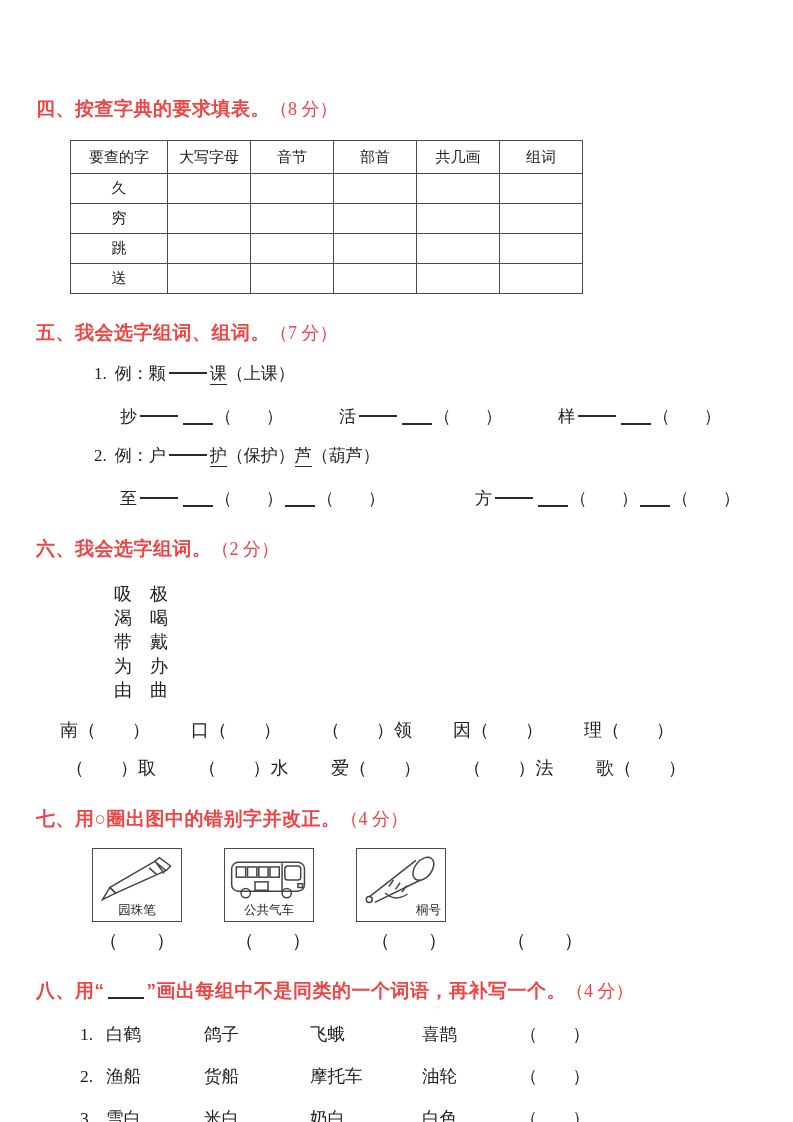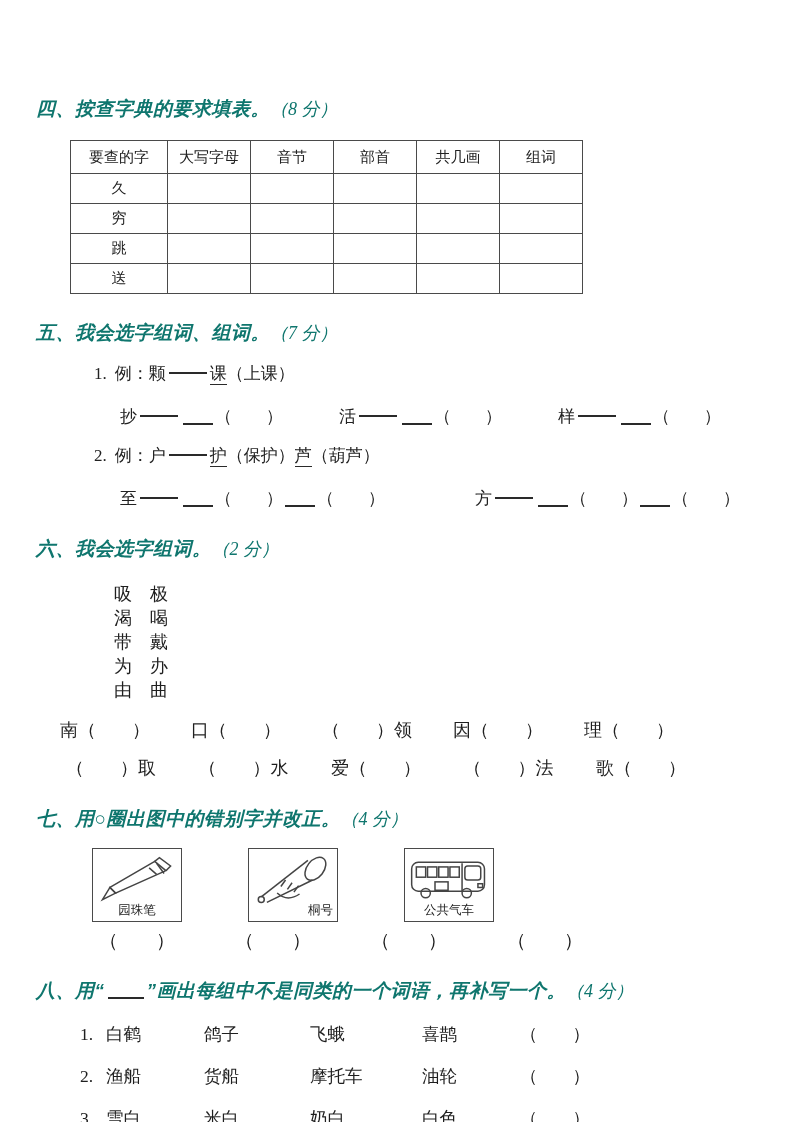--- a/index.html
+++ b/index.html
@@ -6,21 +6,21 @@
   body{
     width:793px;height:1122px;background:#ffffff;color:#1f1f1f;
     font-family:"Liberation Serif", serif;
     -webkit-font-smoothing:antialiased;
   }
   .page{position:relative;width:793px;height:1122px;overflow:hidden;}
   .content{padding:96px 40px 0 36px;}
 
   .sec-title{
     font-family:"Liberation Sans", sans-serif;
-    font-weight:700;font-size:19px;color:#0f766e;letter-spacing:0.5px;font-style:italic;
+    font-weight:700;font-size:19px;color:#ef4444;letter-spacing:0.5px;
   }
   .sec-title .score{
     font-family:"Liberation Serif", serif;
     font-weight:400;font-size:18px;letter-spacing:0;
   }
 
   
   table.dict{
     border-collapse:collapse;margin:18px 0 0 34px;
     font-size:15px;color:#222;
@@ -43,21 +43,21 @@
 
   .s5-ex{margin:16px 0 0 58px;}
   .s5-row{margin:20px 0 0 84px;display:flex;gap:56px;}
   .s5-row2{margin:20px 0 0 84px;display:flex;gap:90px;}
 
   .s6-bank{margin:20px 0 0 78px;width:578px;display:flex;justify-content:space-between;font-size:18px;flex-direction:column;}
   .s6-line{margin:16px 0 0 24px;width:614px;display:flex;justify-content:space-between;font-size:18px;}
   .s6-line2{margin:14px 0 0 30px;width:620px;display:flex;justify-content:space-between;font-size:18px;}
 
   
-  .pics{margin:16px 0 0 56px;display:flex;gap:66px;}
+  .pics{margin:16px 0 0 56px;display:flex;gap:42px;}
   .picbox{
     width:90px;height:74px;border:1.5px solid #4a4a4a;position:relative;background:#fff;box-sizing:border-box;
   }
   .picbox svg{position:absolute;left:2px;top:2px;}
   .piclabel{
     position:absolute;bottom:2px;font-size:12.5px;color:#222;background:rgba(255,255,255,0.85);
     padding:0 1px;white-space:nowrap;
   }
   .lab-center{left:50%;transform:translateX(-50%);}
   .lab-right{right:3px;}
@@ -183,48 +183,48 @@
   <div class="pics">
     <div class="picbox">
       <svg width="84" height="58" viewBox="0 0 90 62" fill="none" stroke="#444" stroke-width="1.6">
         <path d="M8 52 L16 39 L22 45 Z"></path>
         <path d="M16 39 L64 11 L76 21 L22 45 Z"></path>
         <path d="M64 11 L69 7 L81 16 L76 21"></path>
         <line x1="58" y1="18" x2="66" y2="25"></line>
         <path d="M66 13 L74 24"></path>
       </svg>
       <span class="piclabel lab-center">园珠笔</span>
-    </div>
-    <div class="picbox">
-      <svg width="84" height="58" viewBox="0 0 90 62" fill="none" stroke="#444" stroke-width="1.6">
-        <ellipse cx="69" cy="19" rx="9" ry="14" transform="rotate(38 69 19)"></ellipse>
-        <line x1="11" y1="49" x2="61" y2="10"></line>
-        <line x1="17" y1="55" x2="66" y2="31"></line>
-        <circle cx="11" cy="52" r="3.2"></circle>
-        <path d="M32 38 l5 -7 M39 41 l5 -7 M46 44 l5 -7"></path>
-        <path d="M28 45 q11 10 24 1"></path>
-      </svg>
-      <span class="piclabel lab-right">桐号</span>
     </div>
     <div class="picbox">
       <svg width="84" height="58" viewBox="0 0 90 62" fill="none" stroke="#444" stroke-width="1.6">
         <rect x="5" y="12" width="78" height="31" rx="7"></rect>
         <rect x="10" y="17" width="10" height="11"></rect>
         <rect x="22" y="17" width="10" height="11"></rect>
         <rect x="34" y="17" width="10" height="11"></rect>
         <rect x="46" y="17" width="10" height="11"></rect>
         <rect x="62" y="16" width="17" height="15" rx="3"></rect>
         <line x1="59" y1="13" x2="59" y2="43"></line>
         <rect x="30" y="33" width="14" height="9"></rect>
         <circle cx="20" cy="45" r="5"></circle>
         <circle cx="64" cy="45" r="5"></circle>
         <rect x="76" y="35" width="5" height="4"></rect>
       </svg>
       <span class="piclabel lab-center">公共气车</span>
     </div>
+    <div class="picbox">
+      <svg width="84" height="58" viewBox="0 0 90 62" fill="none" stroke="#444" stroke-width="1.6">
+        <ellipse cx="69" cy="19" rx="9" ry="14" transform="rotate(38 69 19)"></ellipse>
+        <line x1="11" y1="49" x2="61" y2="10"></line>
+        <line x1="17" y1="55" x2="66" y2="31"></line>
+        <circle cx="11" cy="52" r="3.2"></circle>
+        <path d="M32 38 l5 -7 M39 41 l5 -7 M46 44 l5 -7"></path>
+        <path d="M28 45 q11 10 24 1"></path>
+      </svg>
+      <span class="piclabel lab-right">桐号</span>
+    </div>
   </div>
 
   <div class="pic-brackets">
     <span class="cell">（　　）</span>
     <span class="cell">（　　）</span>
     <span class="cell">（　　）</span>
     <span class="cell">（　　）</span>
   </div>
 
   <div class="sec-title mt2">

